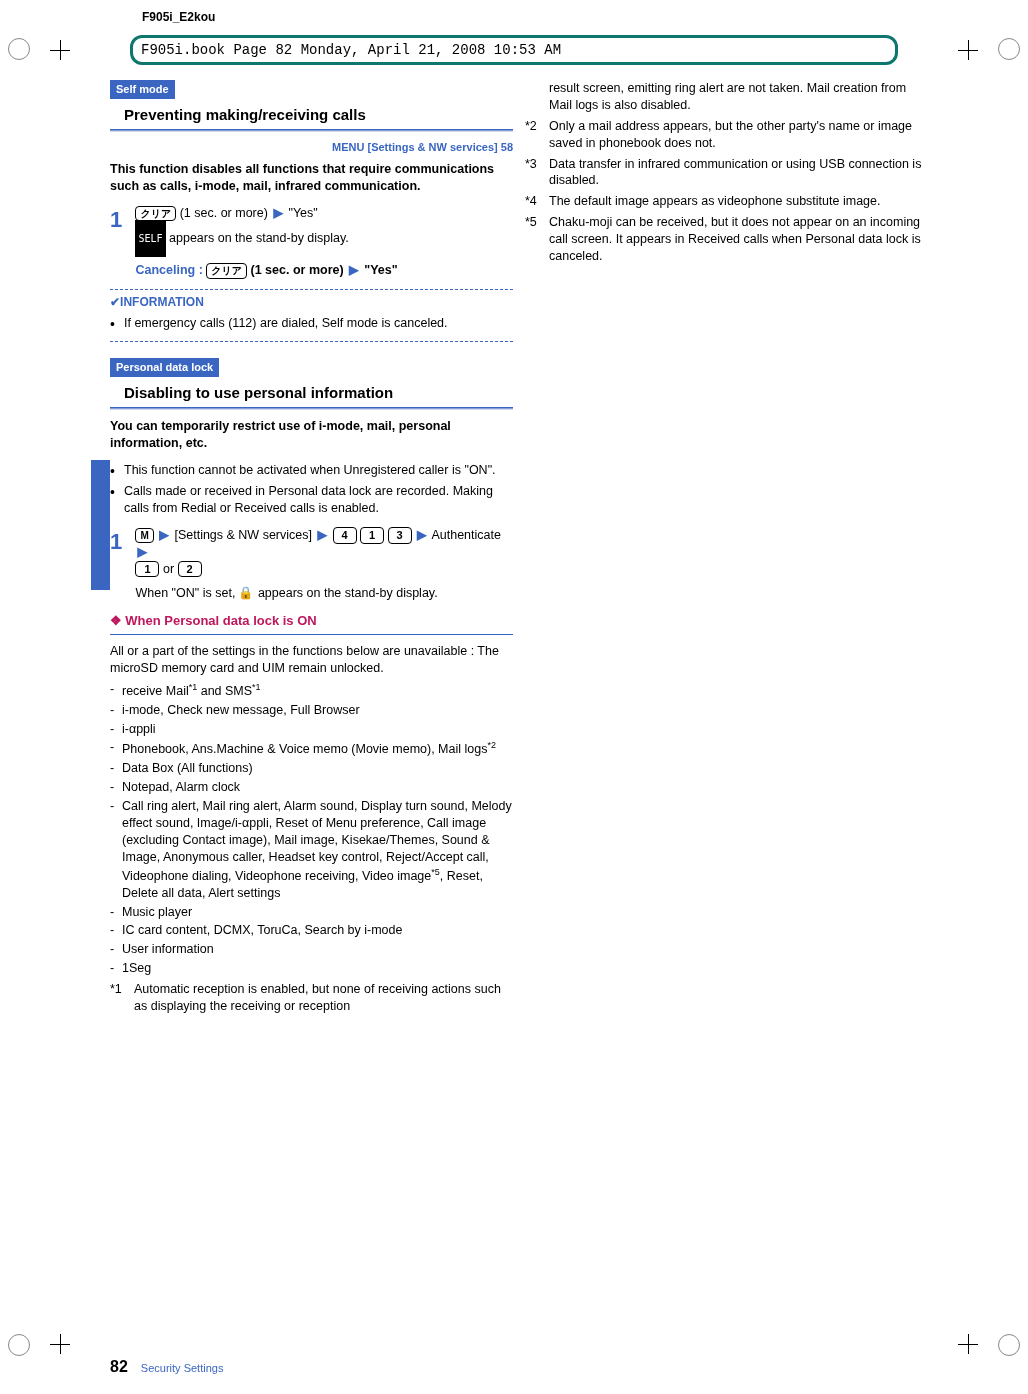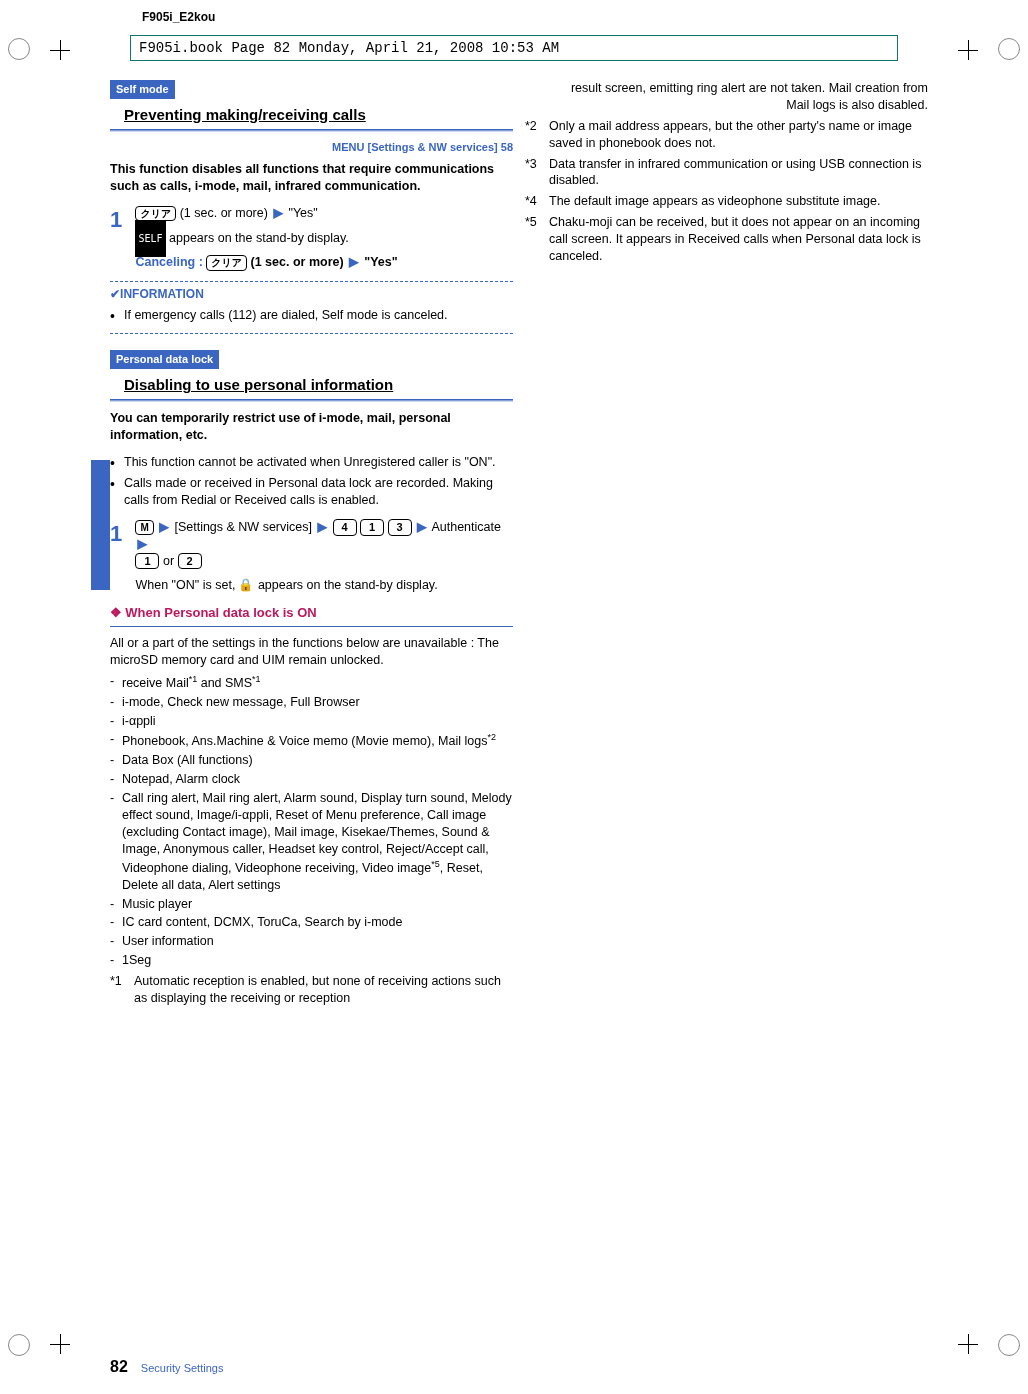--- a/index.html
+++ b/index.html
@@ -25,36 +25,36 @@
   .reg-circle.right-top { top: 38px; right: 8px; }
   .reg-circle.left-bot { bottom: 38px; left: 8px; }
   .reg-circle.right-bot { bottom: 38px; right: 8px; }
   .header-model {
     position: absolute; top: 10px; left: 142px;
     font-size: 12px; font-weight: bold;
   }
   .book-info {
     position: absolute; top: 35px; left: 130px; right: 130px;
     font-family: "Courier New", monospace; font-size: 14px;
-    border: 1px solid #0f766e; padding: 4px 8px; border-radius: 0;
+    border: 3px solid #0f766e; padding: 4px 8px; border-radius: 12px;
   }
   .page {
     position: absolute;
     top: 80px; left: 110px; right: 100px; bottom: 60px;
     display: flex; gap: 12px;
     font-size: 12.5px;
     line-height: 1.35;
   }
   .col { flex: 1 1 50%; }
   .side-tab {
     position: absolute; left: 91px; top: 460px; width: 19px; height: 130px;
     background: #3a66c2;
   }
   .tag { display:inline-block; background:#3a66c2; color:#fff; font-size:11px; font-weight:bold; padding:2px 6px; }
-  h2.section-title { font-size: 15px; font-weight: bold; margin: 6px 0 4px 14px; text-decoration: underline; }
+  h2.section-title { font-size: 15px; font-weight: bold; margin: 6px 0 4px 14px; }
   .section-rule { height: 3px; background: linear-gradient(#3a66c2,#3a66c2) top/100% 1.5px no-repeat, #cfd9ee; margin-bottom:8px; }
   .menu-path { color:#3a66c2; font-size:11px; font-weight:bold; text-align:right; margin-bottom:6px; }
   .intro { font-weight:bold; margin-bottom:10px; }
   .step-num { color:#3a66c2; font-size:22px; font-weight:bold; display:inline-block; width:22px; vertical-align:top; }
   .step-body { display:inline-block; width: calc(100% - 26px); vertical-align:top; }
   .key { display:inline-block; border:1px solid #000; border-radius:4px; font-size:10px; padding:0 4px; font-weight:bold; vertical-align:middle; }
   .key-num { display:inline-block; border:1px solid #000; border-radius:4px; width:24px; text-align:center; font-size:11px; font-weight:bold; }
   .arrow { color:#3a66c2; font-weight:bold; padding:0 2px; }
   .self-icon { font-family:monospace; font-size:10px; border:1px solid #000; background:#000; color:#fff; padding:12px 2px; }
   .cancel-label { color:#3a66c2; font-weight:bold; }
@@ -114,21 +114,21 @@
       <span class="step-num">1</span>
       <span class="step-body">
         <span class="key">クリア</span>
         <span> (1 sec. or more)</span>
         <span class="arrow">▶</span>
         <span>"Yes"</span>
         <div style="margin-top:8px;">
           <span class="self-icon">SELF</span>
           <span> appears on the stand-by display.</span>
         </div>
-        <div style="margin-top:8px;">
+        <div style="margin-top:16px;">
           <span class="cancel-label">Canceling : </span>
           <span class="key">クリア</span>
           <b>(1 sec. or more)</b>
           <span class="arrow">▶</span>
           <b>"Yes"</b>
         </div>
       </span>
     </div>
 
     <hr class="dashed">
@@ -193,21 +193,21 @@
 
     <ul class="foot-list">
       <li>
         <span class="fn">*1</span>
         <span>Automatic reception is enabled, but none of receiving actions such as displaying the receiving or reception</span>
       </li>
     </ul>
   </div>
 
   <div class="col">
-    <div style="padding-left:24px; margin-bottom:4px;text-align:right;">result screen, emitting ring alert are not taken. Mail creation from Mail logs is also disabled.</div>
+    <div style="padding-left:24px; margin-bottom:4px;">result screen, emitting ring alert are not taken. Mail creation from Mail logs is also disabled.</div>
     <ul class="foot-list" id="right-fn">
         <li><span class="fn">*2</span><span>Only a mail address appears, but the other party's name or image saved in phonebook does not.</span></li>
         <li><span class="fn">*3</span><span>Data transfer in infrared communication or using USB connection is disabled.</span></li>
         <li><span class="fn">*4</span><span>The default image appears as videophone substitute image.</span></li>
         <li><span class="fn">*5</span><span>Chaku-moji can be received, but it does not appear on an incoming call screen. It appears in Received calls when Personal data lock is canceled.</span></li>
       </ul>
   </div>
 </div>
 
 <div class="page-footer">

